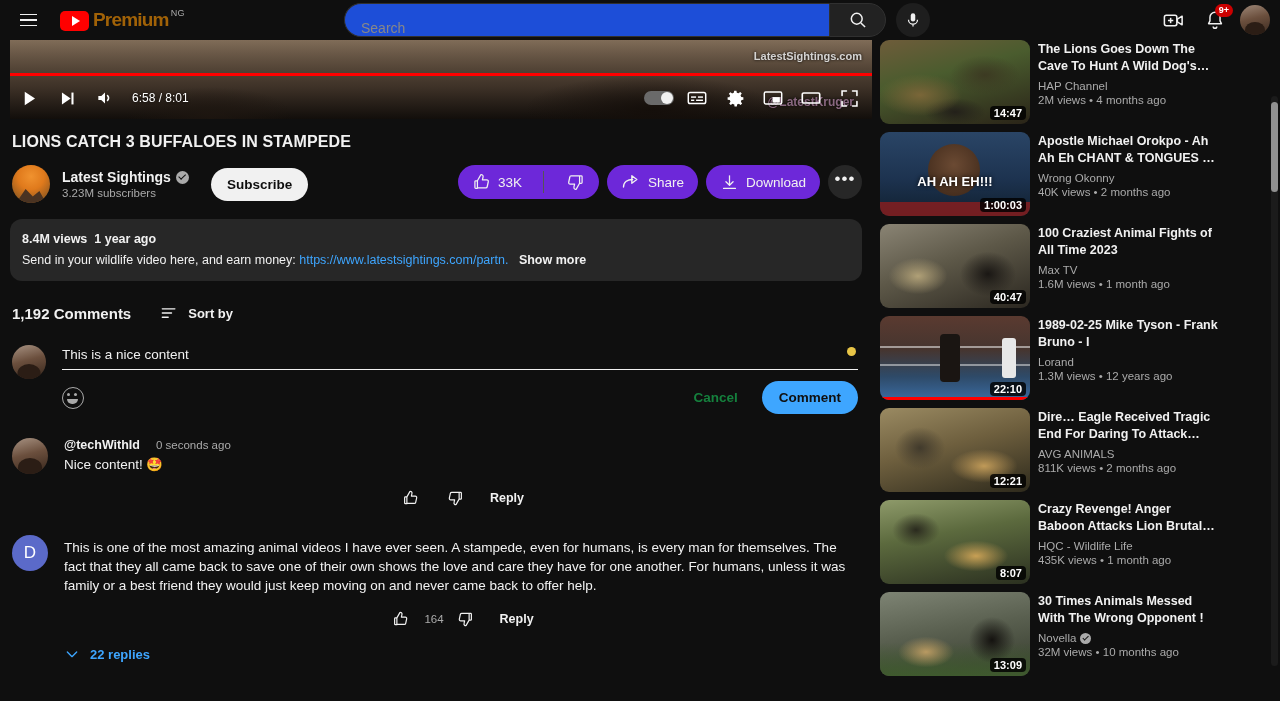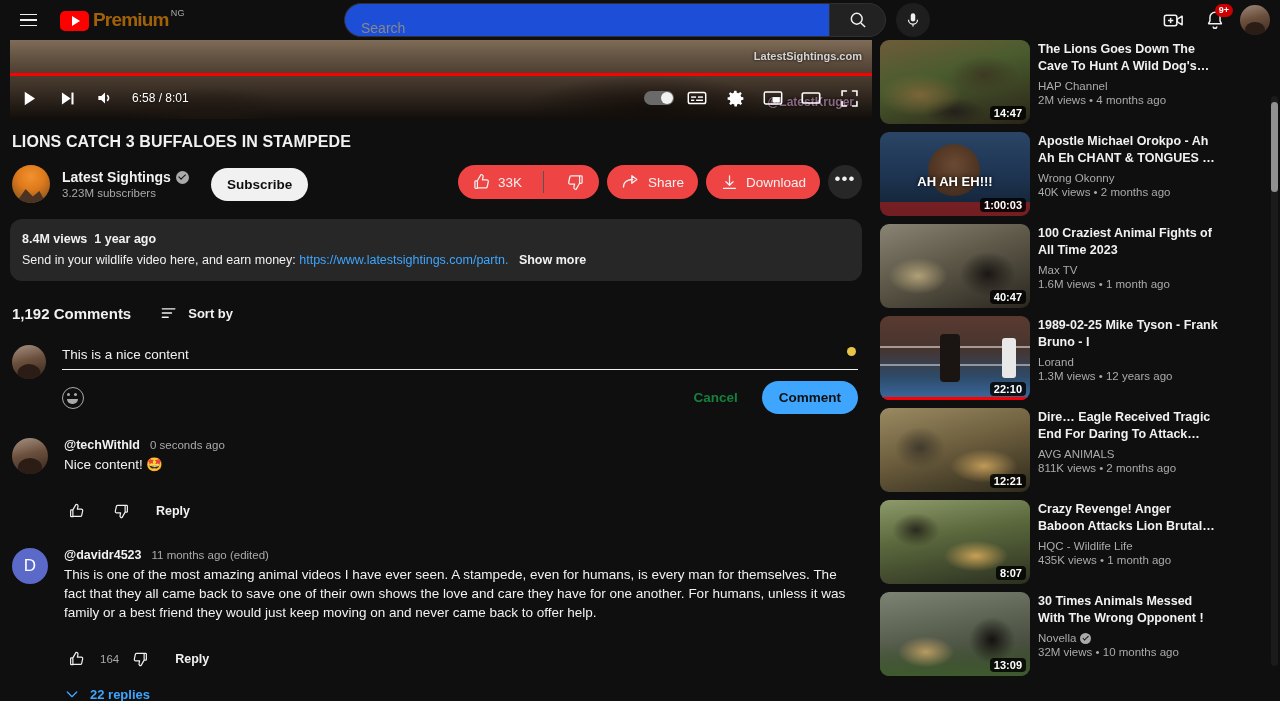--- a/index.html
+++ b/index.html
@@ -199,21 +199,21 @@
     margin-left: 22px; background: #f1f1f1; color: #0f0f0f;
     font-size: 13.5px; font-weight: bold; border: none;
     border-radius: 18px; height: 33px; padding: 0 16px; cursor: pointer;
     font-family: "Liberation Sans", sans-serif;
   }
   .action-row {
     position: absolute; right: 10px; top: 0;
     display: flex; align-items: center; gap: 8px;
   }
   .pill {
-    height: 34px; border-radius: 17px; background: #ef4444;
+    height: 34px; border-radius: 17px; background: #6d28d9;
     display: flex; align-items: center; padding: 0 14px; gap: 7px;
     cursor: pointer; color: #f1f1f1; font-size: 13.5px; font-weight: 500;
   }
   .pill-split { padding: 0; }
   .pill-seg {
     display: flex; align-items: center; gap: 6px; padding: 0 14px;
     height: 34px; cursor: pointer;
   }
   .pill-div { width: 1px; height: 22px; background: #555; }
   .pill-round {
@@ -306,25 +306,25 @@
     transform: translateX(-50%); width: 24px; height: 19px;
     border-radius: 50% 50% 40% 40%; background: #2b1d15;
   }
   .c-avatar-letter {
     width: 36px; height: 36px; border-radius: 50%; flex-shrink: 0;
     background: #5b6ac9; color: #fff; display: flex;
     align-items: center; justify-content: center;
     font-size: 17px; cursor: pointer;
   }
   .c-body { margin-left: 16px; flex: 1; }
-  .c-head { display: flex; align-items: baseline; gap: 10px; }
+  .c-head { display: flex; align-items: baseline; gap: 16px; }
   .c-author { font-size: 12.5px; font-weight: bold; cursor: pointer; }
   .c-time { font-size: 11.5px; color: #aaa; }
   .c-text { font-size: 13.5px; line-height: 19px; margin-top: 3px; }
-  .c-actions { display: flex; align-items: center; gap: 8px; margin-top: 24px; }
+  .c-actions { display: flex; align-items: center; gap: 8px; margin-top: 11px; justify-content: center; }
   .c-likes { font-size: 11.5px; color: #aaa; margin-left: 2px; }
   .c-reply { font-size: 12.5px; font-weight: bold; cursor: pointer; margin-left: 14px; }
   .replies-row {
     display: flex; align-items: center; gap: 10px;
     margin-top: 14px; cursor: pointer; color: #3ea6ff;
     font-size: 13px; font-weight: bold;
   }
   .act-icon { width: 26px; height: 26px; display: flex; align-items: center;
     justify-content: center; cursor: pointer; }
 
@@ -612,24 +612,20 @@
           </svg>
         </div>
         <span class="c-reply">Reply</span>
       </div>
     </div>
   </div>
 
   <div class="comment-item">
     <div class="c-avatar-letter">D</div>
     <div class="c-body">
-      <div class="c-head">
-        <span class="c-author">@davidr4523</span>
-        <span class="c-time">11 months ago (edited)</span>
-      </div>
       <div class="c-text">This is one of the most amazing animal videos I have ever seen.  A stampede, even for humans, is every man for themselves.  The fact that they all came back to save one of their own shows the love and care they have for one another.  For humans, unless it was family or a best friend they would just keep moving on and never came back to offer help.</div>
       <div class="c-actions">
         <div class="act-icon">
           <svg width="18" height="18" viewBox="0 0 24 24">
             <path d="M6.5 10.5h-2a1 1 0 0 0-1 1v7a1 1 0 0 0 1 1h2zM6.5 10.5l4-7a2 2 0 0 1 2.8 2.3L12.5 9.5h5.3a1.8 1.8 0 0 1 1.75 2.2l-1.3 6a1.8 1.8 0 0 1-1.75 1.4H6.5z" fill="none" stroke="#f1f1f1" stroke-width="1.6" stroke-linejoin="round"></path>
           </svg>
         </div>
         <span class="c-likes">164</span>
         <div class="act-icon">
           <svg width="18" height="18" viewBox="0 0 24 24">

